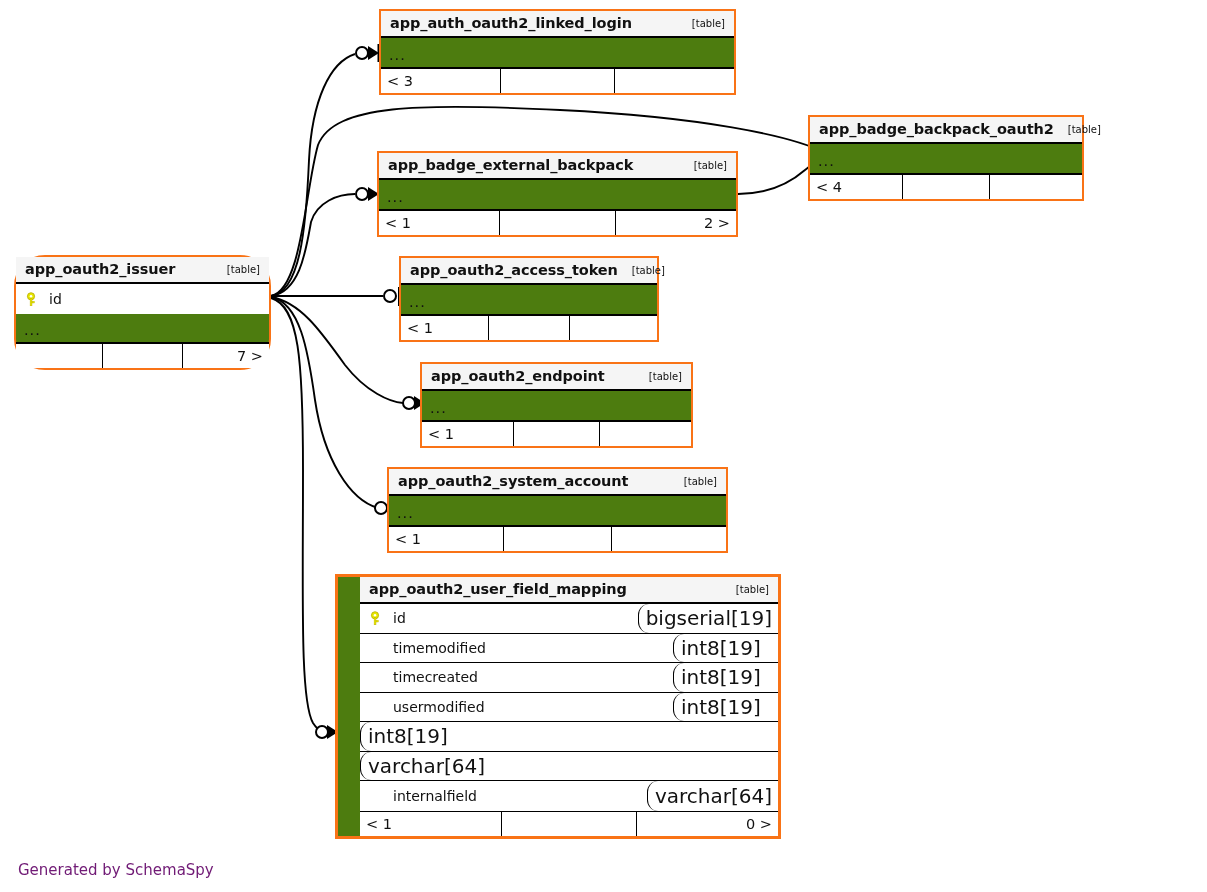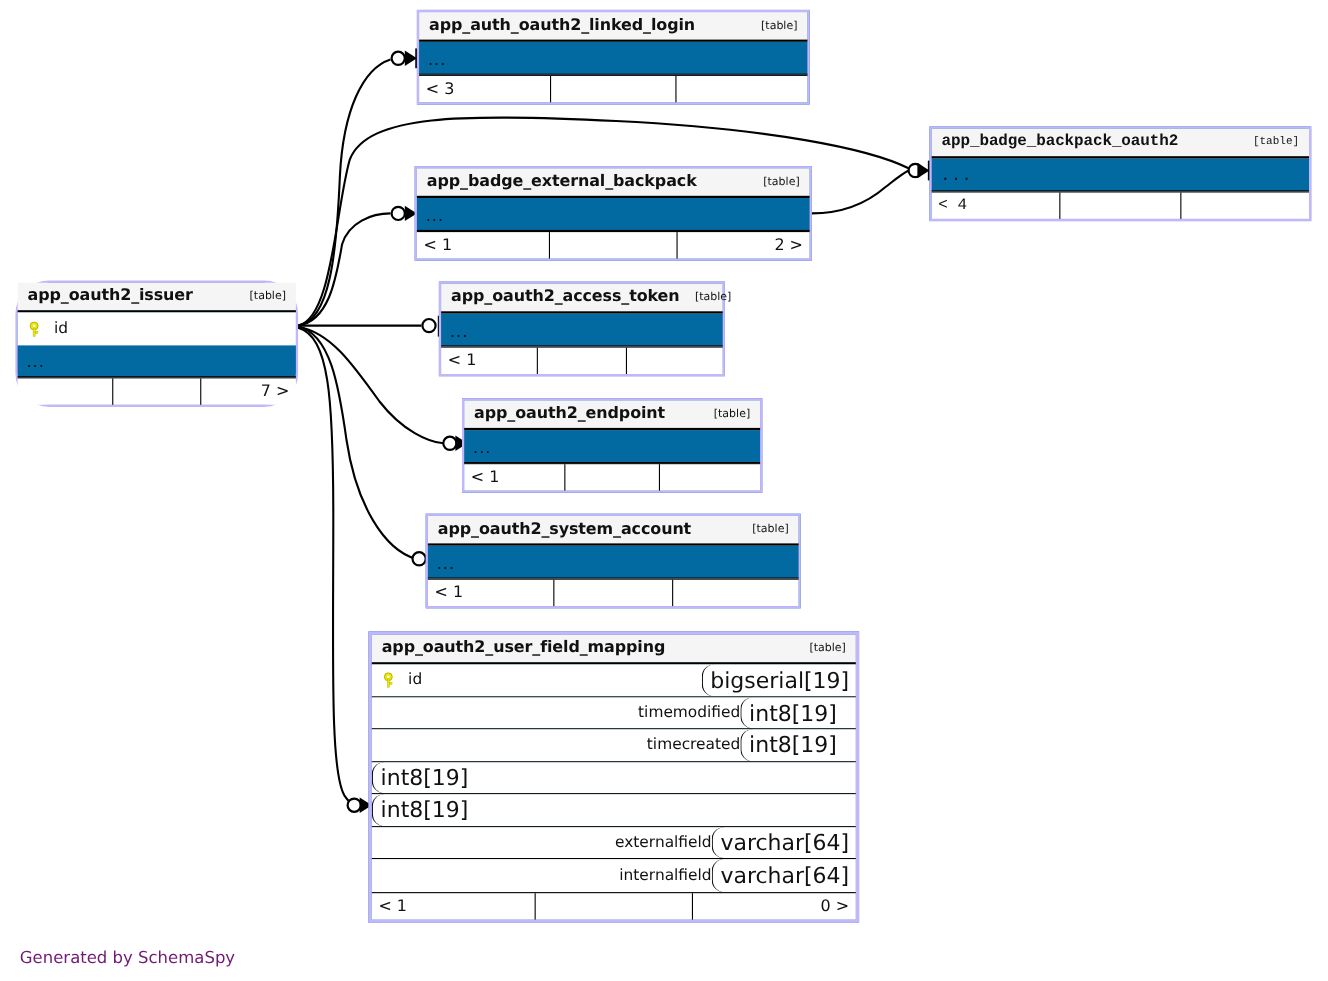--- a/index.html
+++ b/index.html
@@ -26,22 +26,22 @@
     top: 0;
     width: 1207px;
     height: 892px;
     pointer-events: none;
   }
 
   
   .table-node {
     position: absolute;
     box-sizing: border-box;
-    background: #0369a1;
-    border: 2px solid #c4b5fd;
+    background: #4d7c0f;
+    border: 2px solid #f97316;
     font-size: 14.5px;
     color: #111111;
     z-index: 5;
   }
   .table-node.emphasis {
     border-width: 3px;
   }
 
   .tbl-header {
     display: flex;
@@ -117,21 +117,21 @@
   .keyicon {
     flex: 0 0 auto;
     width: 16px;
     height: 14px;
     margin-right: 7px;
     margin-left: 2px;
     display: inline-block;
     position: relative;
   }
   .keyicon svg { display: block; }
-  .indent { margin-left: 25px; justify-content: flex-end; }
+  .indent { margin-left: 25px; }
 
   
   .tbl-footer {
     display: flex;
     height: 25px;
     box-sizing: border-box;
     border-top: 1.5px solid #000000;
     background: #ffffff;
     font-size: 14.5px;
   }
@@ -221,21 +221,21 @@
       <span class="tbl-tag">[table]</span>
     </div>
     <div class="ellipsis-row">...</div>
     <div class="tbl-footer">
       <span class="foot-cell foot-left">&lt; 3</span>
       <span class="foot-cell foot-mid"></span>
       <span class="foot-cell foot-right"></span>
     </div>
   </div>
 
-  <div class="table-node" id="t-backpack-oauth2" style="left:845px; top:115px; width:347px;font-family:Liberation Mono, monospace;">
+  <div class="table-node" id="t-backpack-oauth2" style="left:808px; top:115px; width:276px;">
     <div class="tbl-header">
       <span class="tbl-title">app_badge_backpack_oauth2</span>
       <span class="tbl-tag">[table]</span>
     </div>
     <div class="ellipsis-row">...</div>
     <div class="tbl-footer">
       <span class="foot-cell foot-left">&lt; 4</span>
       <span class="foot-cell foot-mid"></span>
       <span class="foot-cell foot-right"></span>
     </div>
@@ -314,21 +314,21 @@
       <span class="tbl-tag">[table]</span>
     </div>
     <div class="ellipsis-row">...</div>
     <div class="tbl-footer">
       <span class="foot-cell foot-left">&lt; 1</span>
       <span class="foot-cell foot-mid"></span>
       <span class="foot-cell foot-right"></span>
     </div>
   </div>
 
-  <div class="table-node emphasis" id="t-user-field-mapping" style="left:335px; top:574px; width:446px;">
+  <div class="table-node emphasis" id="t-user-field-mapping" style="left:335px; top:574px; width:446px;padding-left:22px;">
     <div class="tbl-header">
       <span class="tbl-title">app_oauth2_user_field_mapping</span>
       <span class="tbl-tag">[table]</span>
     </div>
 
     <div class="tbl-rows">
 
       <div class="tbl-row">
         <span class="cell-name">
           <span class="keyicon">
@@ -352,31 +352,31 @@
       </div>
 
       <div class="tbl-row">
         <span class="cell-name indent">
           <span>timecreated</span>
         </span>
         <span class="cell-type" style="flex: 0 0 105px;">int8[19]</span>
       </div>
 
       <div class="tbl-row">
+        <span class="cell-name indent">
+          <span>usermodified</span>
+        </span>
         <span class="cell-type" style="flex: 0 0 105px;">int8[19]</span>
       </div>
 
       <div class="tbl-row">
         <span class="cell-type" style="flex: 0 0 105px;">int8[19]</span>
       </div>
 
       <div class="tbl-row">
-        <span class="cell-name indent">
-          <span>externalfield</span>
-        </span>
         <span class="cell-type" style="flex: 0 0 105px;">varchar[64]</span>
       </div>
 
       <div class="tbl-row">
         <span class="cell-name indent">
           <span>internalfield</span>
         </span>
         <span class="cell-type" style="flex: 0 0 105px;">varchar[64]</span>
       </div>
     </div>

